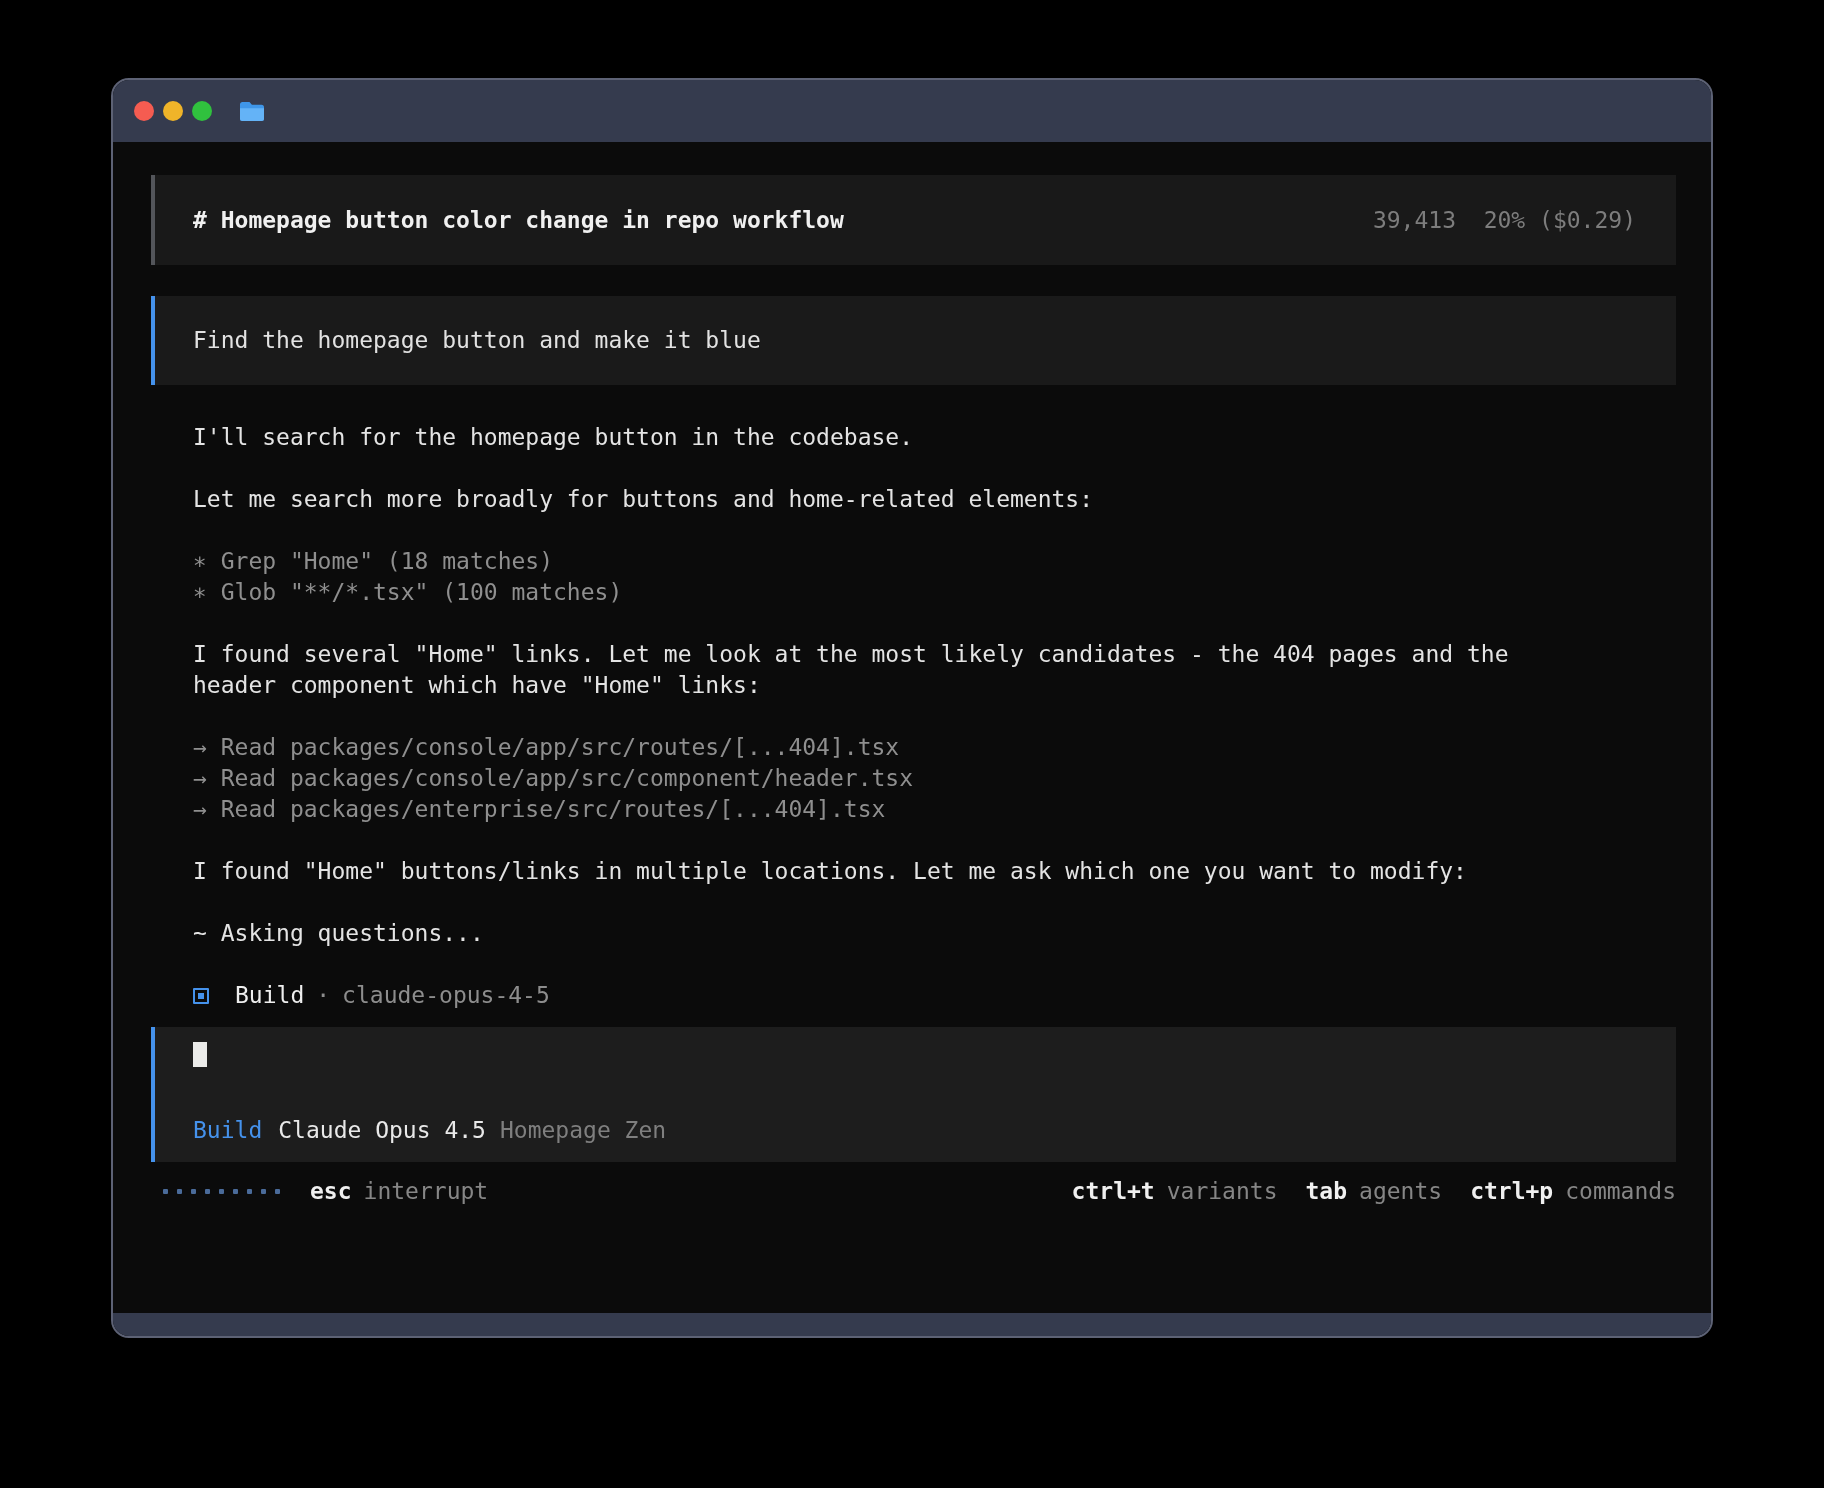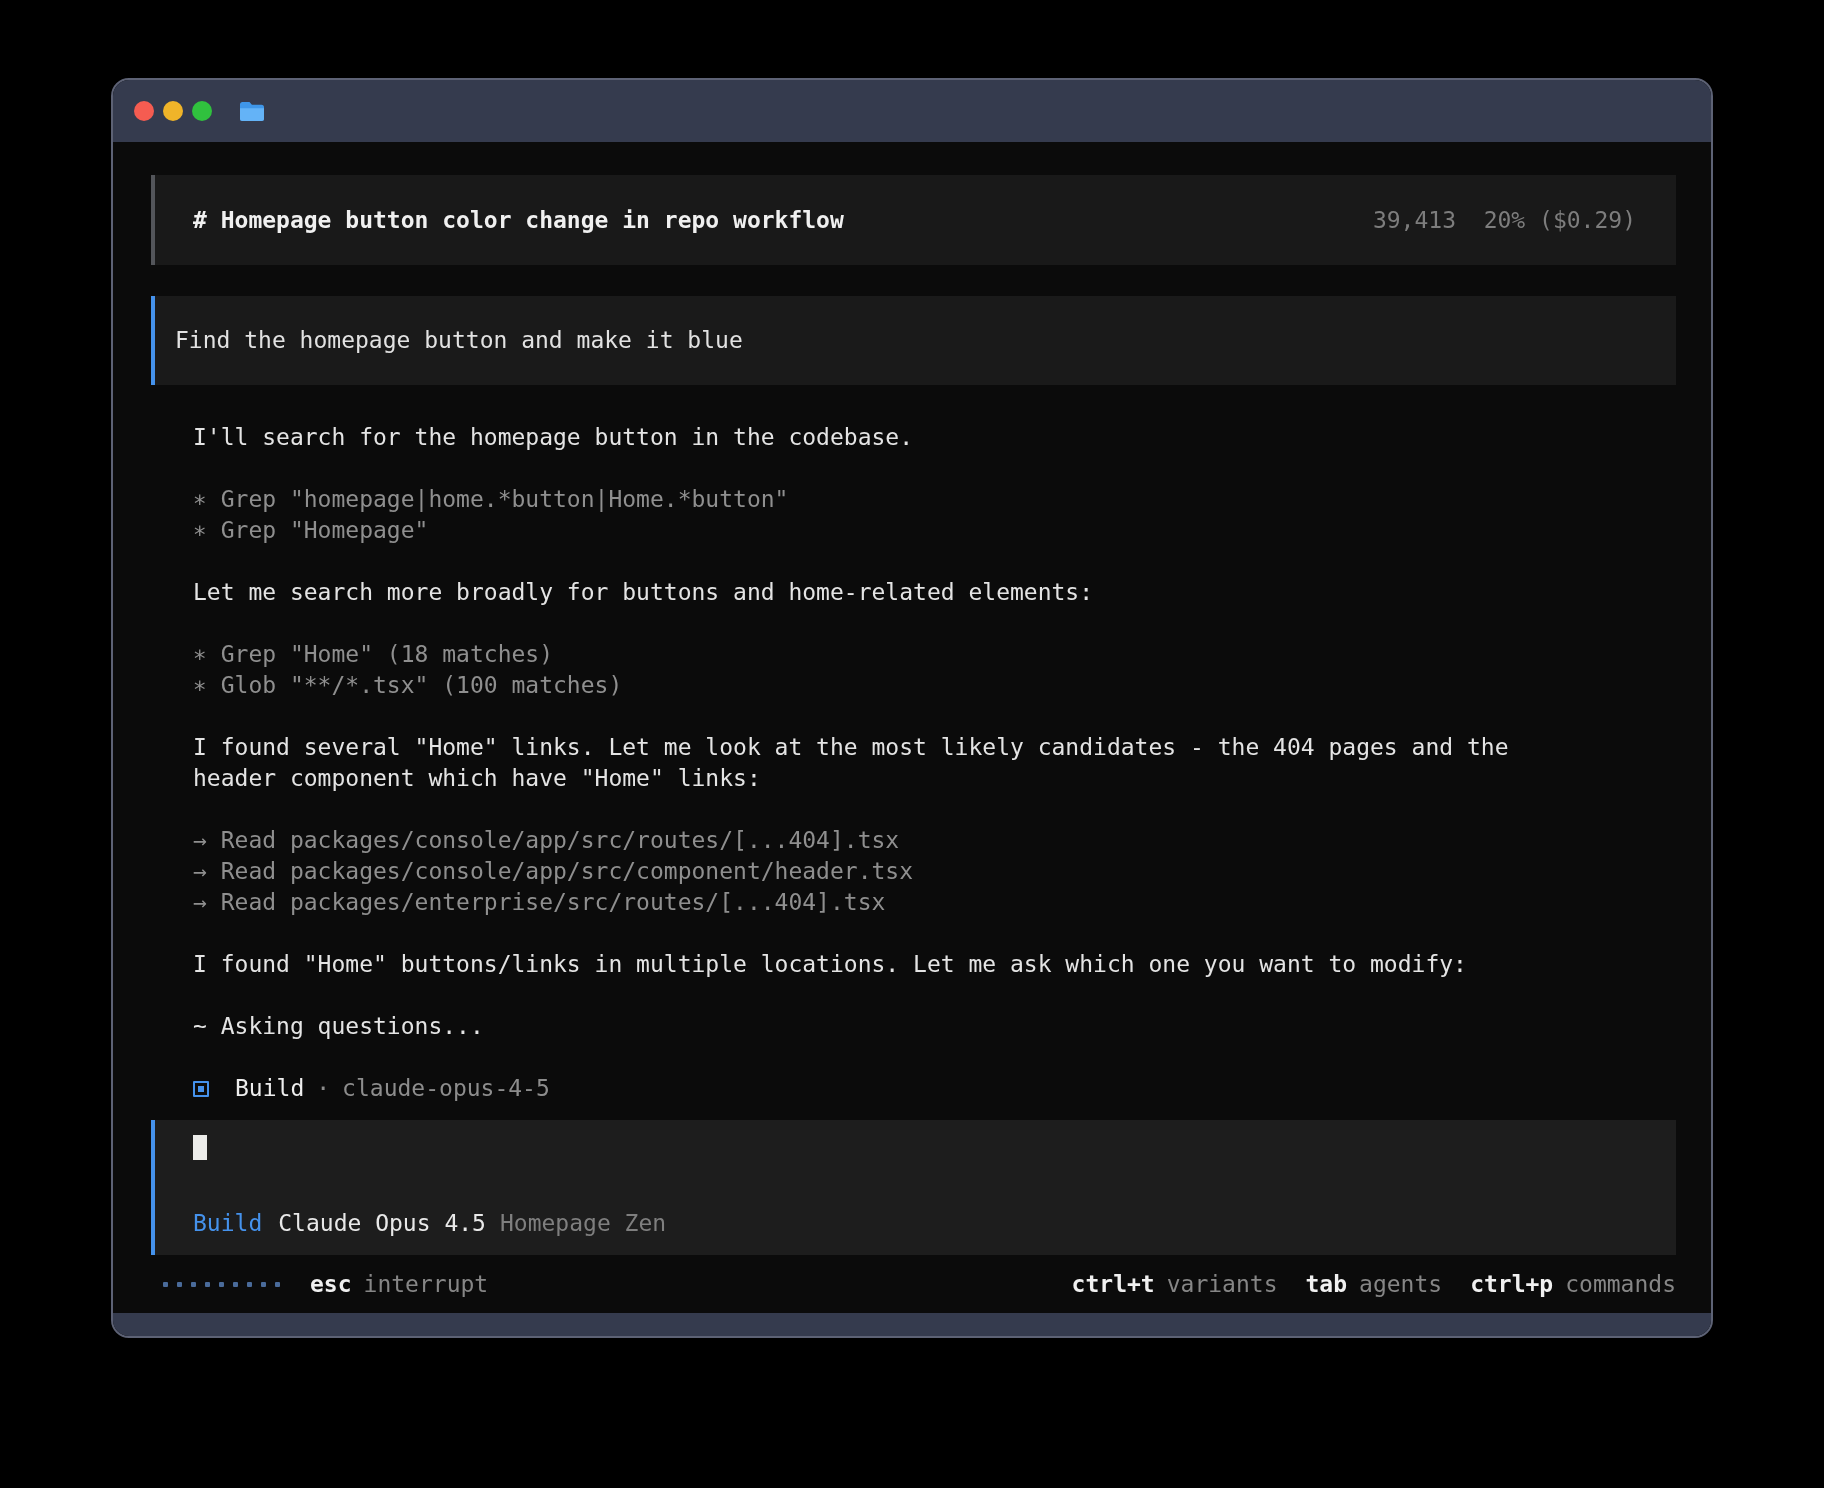--- a/index.html
+++ b/index.html
@@ -37,21 +37,21 @@
     height:90px; margin-bottom:31px; background:#191919; border-color:#53555a;
     display:flex; align-items:center; justify-content:space-between;
     padding:0 40px 0 38px;
   }
   .header-title { font-weight:700; color:#f0f0f0; white-space:pre; }
   .header-stats { color:#7d7d7d; white-space:pre; }
 
   .user-block {
     height:89px; margin-bottom:37px; background:#1a1a1a;
     border-color:var(--accent_blue);
-    display:flex; align-items:center; padding:0 40px 0 20px;
+    display:flex; align-items:center; padding:0 40px 0 38px;
     color:#e2e2e2;
   }
 
   .conv { padding-left:42px; }
   .para { margin-bottom:31px; }
   .para.text { color:#e4e4e4; }
   .para.tool { color:#8f8f8f; }
   .line { white-space:pre; }
 
   .agent-status { padding-left:42px; height:31px; display:flex; align-items:center; }
@@ -119,24 +119,20 @@
     </div>
 
     <div class="block user-block">
       <span class="line">Find the homepage button and make it blue</span>
     </div>
 
     <div class="conv" id="conversation">
         <div class="para text">
           <div class="line">I'll search for the homepage button in the codebase.</div>
         </div>
-        <div class="para tool">
-          <div class="line">∗ Grep "homepage|home.*button|Home.*button"</div>
-          <div class="line">∗ Grep "Homepage"</div>
-        </div>
         <div class="para text">
           <div class="line">Let me search more broadly for buttons and home-related elements:</div>
         </div>
         <div class="para tool">
           <div class="line">∗ Grep "Home" (18 matches)</div>
           <div class="line">∗ Glob "**/*.tsx" (100 matches)</div>
         </div>
         <div class="para text">
           <div class="line">I found several "Home" links. Let me look at the most likely candidates - the 404 pages and the</div>
           <div class="line">header component which have "Home" links:</div>

